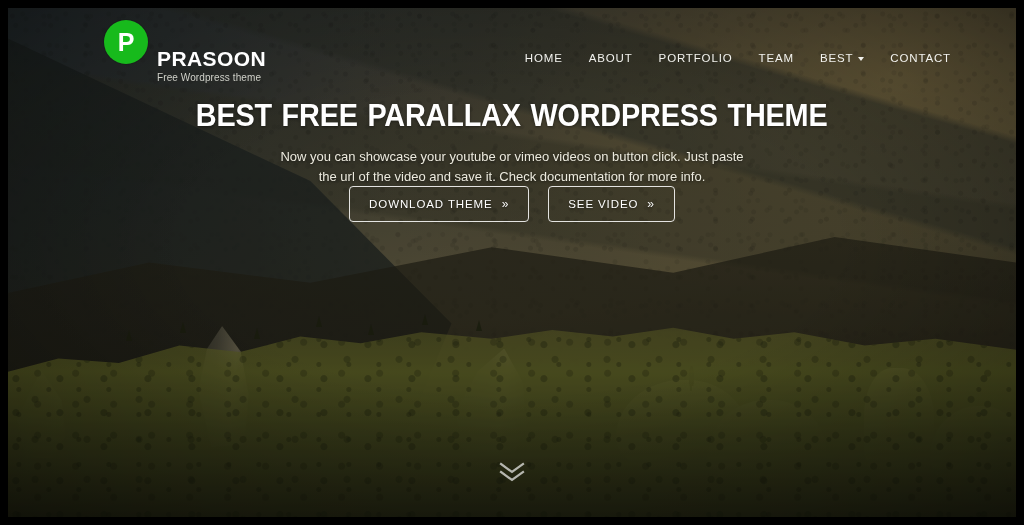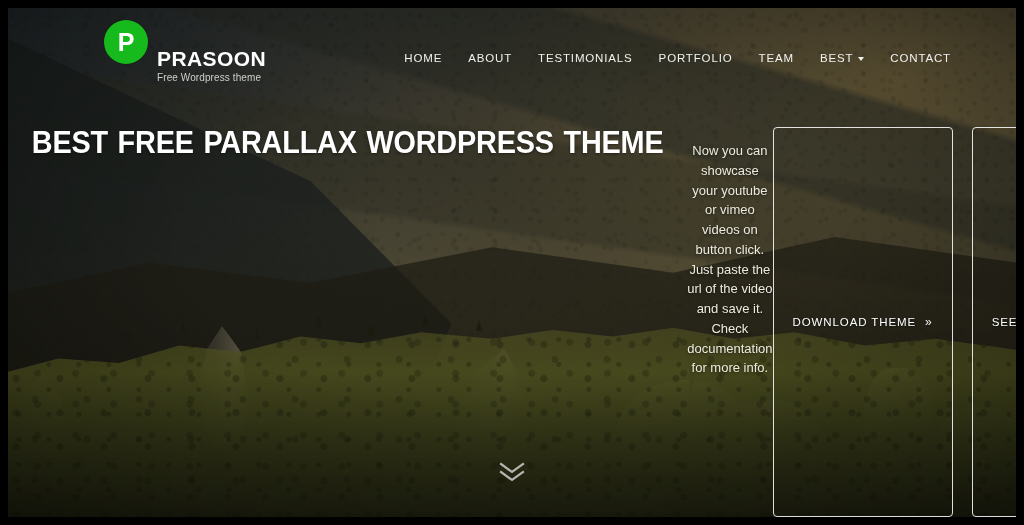--- a/index.html
+++ b/index.html
@@ -280,23 +280,23 @@
     border-left:3.5px solid transparent;
     border-right:3.5px solid transparent;
     border-top:4px solid #f2f2ee;
     margin-top:1px;
   }
 
   
   #hero-content {
     position:absolute;
     left:0; top:0; width:100%; height:100%;
-    display:flex; flex-direction:row;
-    justify-content:flex-start;
-    padding-top:119px;
+    display:flex; flex-direction:column;
+    align-items:center; justify-content:flex-start;
+    padding-top:92px;
     z-index:15;
     text-align:center;
   }
 
   #hero-title {
     color:#fff;
     font-size:31px;
     font-weight:bold;
     letter-spacing:-.2px;
     word-spacing:2px;
@@ -398,23 +398,20 @@
       </div>
 
       <div id="mainnav">
         <a class="nav-item" href="#">
           <span>HOME</span>
         </a>
         <a class="nav-item" href="#">
           <span>ABOUT</span>
         </a>
         <a class="nav-item" href="#">
-          <span>TESTIMONIALS</span>
-        </a>
-        <a class="nav-item" href="#">
           <span>PORTFOLIO</span>
         </a>
         <a class="nav-item" href="#">
           <span>TEAM</span>
         </a>
         <a class="nav-item" href="#">
           <span>BEST</span>
           <span class="caret"></span>
         </a>
         <a class="nav-item" href="#">

